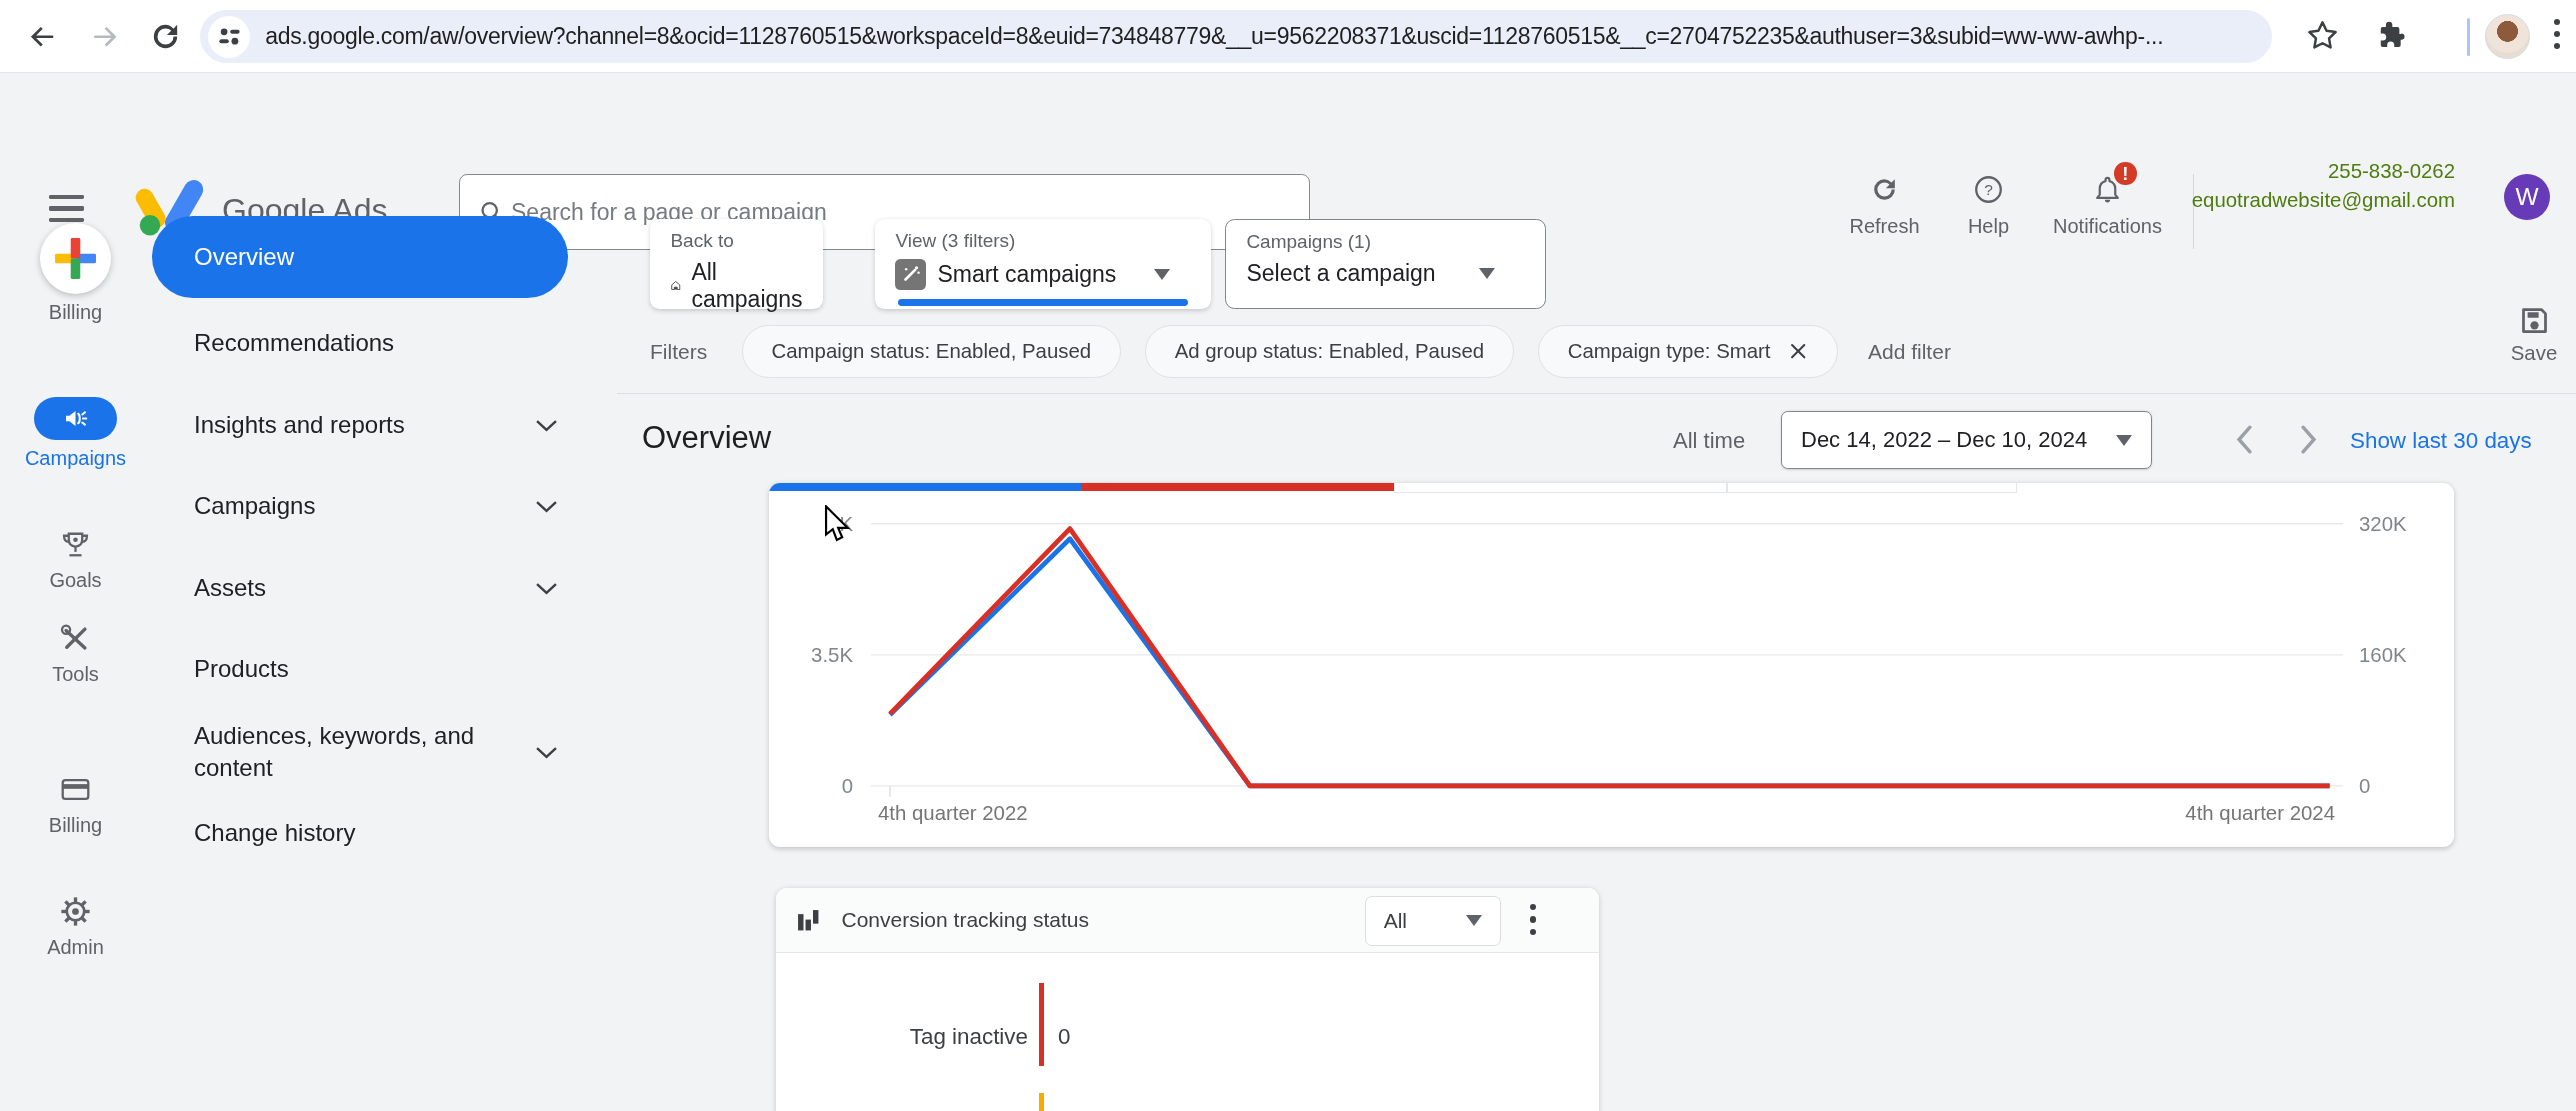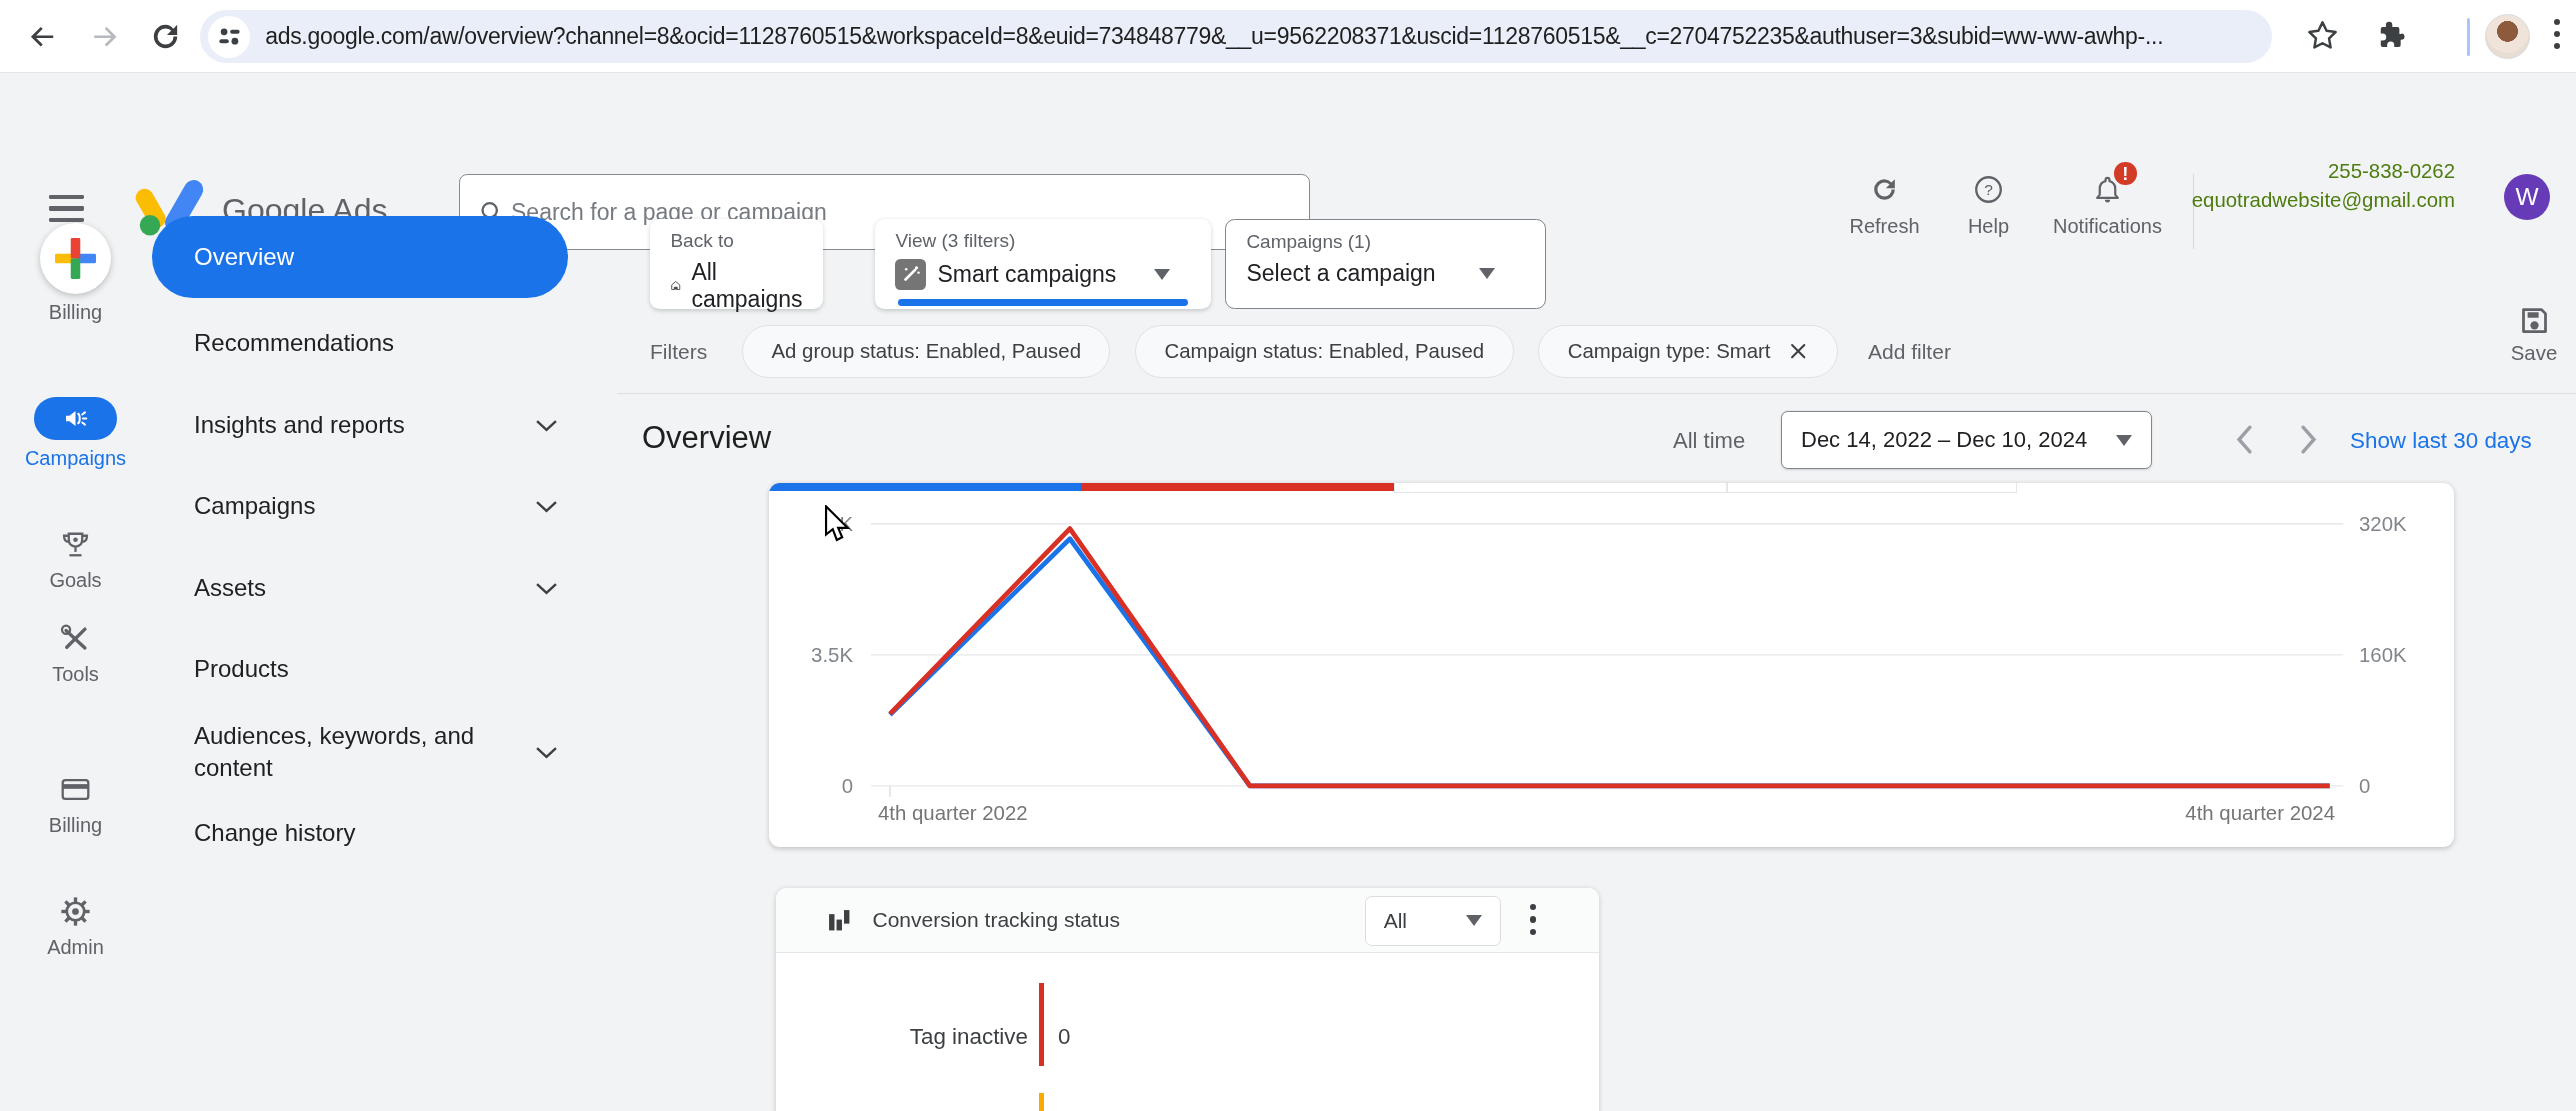--- a/index.html
+++ b/index.html
@@ -66,21 +66,21 @@
 
   
   .chart-card { position:absolute; left:769px; top:483px; width:1685px; height:364px; background:#fff; border-radius:11px; box-shadow:0 1.4px 4.8px rgba(60,64,67,.25); overflow:hidden; }
   .tabseg { position:absolute; top:0; height:7.5px; }
   .tabsliver { position:absolute; top:0; height:10.2px; background:#fff; border:1.4px solid #e4e7ea; border-top:none; }
   .ticklbl { position:absolute; font-size:20.4px; color:#80868b; }
   .xlbl { position:absolute; top:319px; font-size:20.4px; color:#757575; }
 
   
   .conv-card { position:absolute; left:776px; top:888px; width:823px; height:292px; background:#fff; border-radius:11px; box-shadow:0 1.4px 4.8px rgba(60,64,67,.25); overflow:hidden; }
-  .conv-head { position:absolute; left:0; top:0; width:100%; height:65px; background:#fafbfb; border-bottom:1.4px solid #e4e6e9; display:flex; align-items:center; padding:0 49px; }
+  .conv-head { position:absolute; left:0; top:0; width:100%; height:65px; background:#fafbfb; border-bottom:1.4px solid #e4e6e9; display:flex; align-items:center; padding:0 18px; }
   .conv-title { font-size:21px; color:#3c4043; margin-left:19px; }
   .allbtn { position:absolute; left:589px; top:7.5px; width:136px; height:50px; background:#fff; border:1.4px solid #dadce0; border-radius:6.8px; display:flex; align-items:center; justify-content:space-between; padding:0 17.7px; font-size:21px; color:#3c4043; cursor:pointer; }
   .convrow-label { position:absolute; font-size:22.4px; color:#3c4043; text-align:right; width:204px; left:48px; }
   .vstrip { position:absolute; width:5.4px; }
 
   .hdivider { position:absolute; height:1.4px; background:#dcdee1; }
 </style>
 </head>
 <body>
 
@@ -318,24 +318,24 @@
       <path d="M8 8h26l6 6v26H8z" fill="none" stroke="#5f6368" stroke-width="4" stroke-linejoin="round"></path>
       <rect x="14" y="12" width="16" height="8" fill="#5f6368"></rect>
       <circle cx="24" cy="31" r="6" fill="#5f6368"></circle>
     </svg>
   <div class="lbl">Save</div>
 </div>
 
 <div class="abs" style="left:650px;top:340px;font-size:21px;color:#5f6368">Filters</div>
 <div class="abs" style="left:742px;top:325px;display:flex;gap:24.5px;align-items:center">
   <div class="chip">
+      <span>Campaign status: Enabled, Paused</span>
+    </div>
+  <div class="chip">
       <span>Ad group status: Enabled, Paused</span>
-    </div>
-  <div class="chip">
-      <span>Campaign status: Enabled, Paused</span>
     </div>
   <div class="chip">
     <span>Campaign type: Smart</span>
     <svg width="20.4" height="20.4" viewBox="0 0 30 30" style="margin-left:17.7px">
         <g stroke="#3c4043" stroke-width="3" stroke-linecap="round">
           <line x1="6" y1="6" x2="24" y2="24"></line>
           <line x1="24" y1="6" x2="6" y2="24"></line>
         </g>
       </svg>
   </div>

